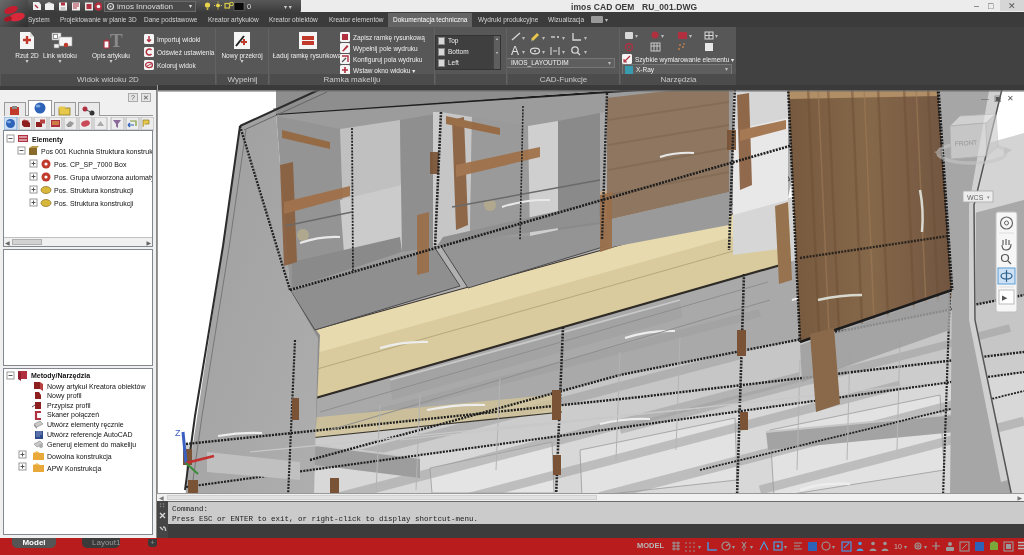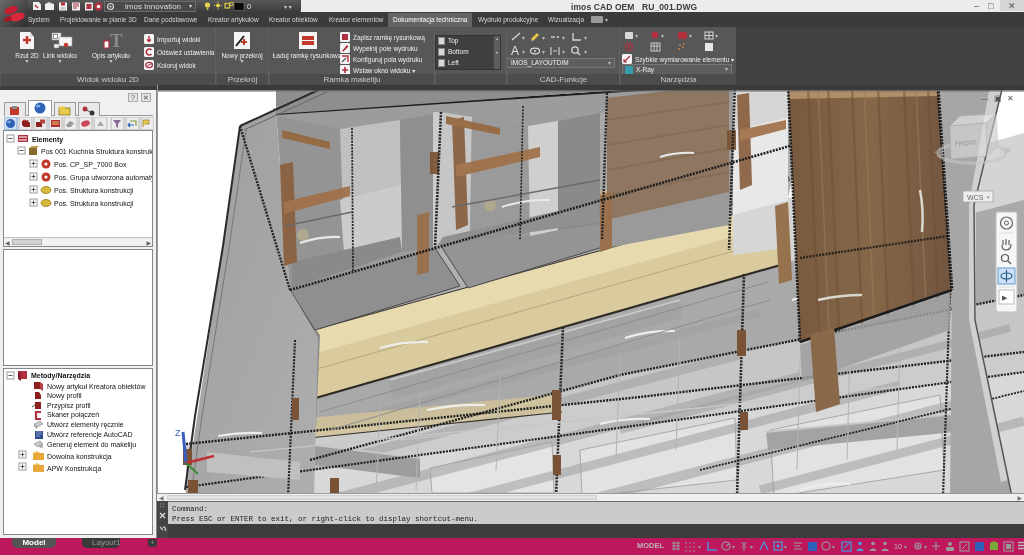--- a/index.html
+++ b/index.html
@@ -27,21 +27,21 @@
 .smallbtn { position:absolute; height:12px; font-size:6.5px; color:#eee; white-space:nowrap; }
 .smallbtn .ic { display:inline-block; width:10px; height:10px; background:#f4f4f4; border-radius:2px; vertical-align:-2px; margin-right:3px; position:relative; }
 
 #lpanel { left:0; top:90px; width:157px; height:448px; background:#f0f0f0; border-right:1px solid #888; }
 .treebox { position:absolute; left:3px; width:150px; background:#fff; border:1px solid #828790; }
 
 #vscroll { left:157px; top:493px; width:867px; height:8px; background:#f0f0f0; border-top:1px solid #999; }
 #cmdgrip { left:157px; top:501px; width:11px; height:37px; background:#454545; }
 #cmdhist { left:168px; top:501px; width:856px; height:23px; background:#cbcbcb; border-top:1px solid #6b6b6b; font-family:"Liberation Mono",monospace; font-size:7.5px; color:#1c1c1c; padding:2px 0 0 4px; line-height:10px; }
 #cmdline { left:168px; top:524px; width:856px; height:14px; background:#fff; border-top:1px solid #a0a0a0; font-family:"Liberation Mono",monospace; font-size:8px; color:#222; line-height:13px; padding-left:6px; }
-#statusbar { left:0; top:538px; width:1024px; height:17px; background:#be185d; }
+#statusbar { left:0; top:538px; width:1024px; height:17px; background:#b91c1c; }
 .mtab { position:absolute; top:0; height:10px; font-size:8px; line-height:10px; padding:0 10px; border-radius:0 0 5px 5px; }
 </style>
 </head>
 <body>
 <div id="app">
 
   <div class="abs" id="titlebar"></div>
   <div class="abs" id="titledark"></div>
   <div class="abs" id="title-text">imos CAD OEM&nbsp;&nbsp;&nbsp;RU_001.DWG</div>
   <div class="abs winbtn" style="left:974px;">–</div>
@@ -69,21 +69,21 @@
       <rect x="40" y="1.5" width="8" height="8" fill="#f0f0f0"></rect>
           <path d="M41,3 L47,3 M41,5 L47,5 M41,7 L45,7" stroke="#b03040" stroke-width="1"></path>
       <rect x="53" y="1.5" width="8" height="8" fill="#e8e8e8"></rect>
           <rect x="54.5" y="3" width="5" height="5" fill="#b03040"></rect>
       <circle cx="66.5" cy="5.5" r="4.2" fill="#b03040"></circle>
           <circle cx="66.5" cy="5.5" r="1.8" fill="#f0f0f0"></circle>
       </g>
     </svg>
   </div>
 
-  <div class="abs" style="left:104px;top:1px;width:92px;height:11px;background:#4a4a4a;border:1px solid #6a6a6a;color:#ddd;font-size:8px;line-height:9px;padding-left:20px;">imos Innovation <span style="float:right;margin-right:3px;font-size:6px;">▾</span></div>
+  <div class="abs" style="left:104px;top:1px;width:92px;height:11px;background:#4a4a4a;border:1px solid #6a6a6a;color:#ddd;font-size:8px;line-height:9px;padding-left:12px;">imos Innovation <span style="float:right;margin-right:3px;font-size:6px;">▾</span></div>
   <svg class="abs" style="left:106px;top:2px;" width="9" height="9">
       <circle cx="4.5" cy="4.5" r="3" fill="none" stroke="#ddd" stroke-width="1.2"></circle>
       <circle cx="4.5" cy="4.5" r="1" fill="#ddd"></circle>
     </svg>
 
   <svg class="abs" style="left:203px;top:1px;" width="95" height="11">
     <circle cx="4.5" cy="4" r="2.6" fill="#e8d44d"></circle>
       <rect x="3.7" y="6.5" width="1.6" height="2.5" fill="#c9b73e"></rect>
     <circle cx="15" cy="4.5" r="2" fill="#e8d44d"></circle>
       <g stroke="#e8d44d" stroke-width="0.9">
@@ -270,21 +270,21 @@
             <rect width="10" height="10" rx="2" fill="#f4f4f4"></rect>
             <path d="M2,8 L8,2 M2,5 L2,8 L5,8" stroke="#b03040" stroke-width="1.2" fill="none"></path>
           </svg></span>Szybkie wymiarowanie elementu <span style="font-size:6px;">▾</span></div>
     <div style="position:absolute;left:622px;top:37px;width:110px;height:11px;background:#5e5e5e;border:1px solid #777;font-size:6.5px;color:#eee;line-height:9px;"><span style="display:inline-block;width:8px;height:8px;background:#3a9ab0;margin:0 3px 0 2px;vertical-align:-1.5px;"></span>X-Ray<span style="float:right;margin-right:3px;font-size:6px;color:#bbb;">▾</span></div>
     <div class="psep" style="left:215px;"></div>
     <div class="psep" style="left:268px;"></div>
     <div class="psep" style="left:434px;"></div>
     <div class="psep" style="left:506px;"></div>
     <div class="psep" style="left:619px;"></div>
     <div class="plabel" style="left:1px;width:214px;">Widok widoku 2D</div>
-    <div class="plabel" style="left:217px;width:51px;">Przekrój</div>
+    <div class="plabel" style="left:217px;width:51px;">Wypełnij</div>
     <div class="plabel" style="left:270px;width:164px;">Ramka makeliju</div>
     <div class="plabel" style="left:436px;width:70px;"></div>
     <div class="plabel" style="left:508px;width:111px;">CAD-Funkcje</div>
     <div class="plabel" style="left:621px;width:115px;">Narzędzia</div>
   </div>
 
   <div class="abs" id="lpanel">
     <div style="position:absolute;right:18px;top:3px;width:10px;height:9px;background:#e4e4e4;border:1px solid #aaa;font-size:7px;color:#555;text-align:center;line-height:8px;">?</div>
     <div style="position:absolute;right:5px;top:3px;width:10px;height:9px;background:#e4e4e4;border:1px solid #aaa;font-size:7px;color:#555;text-align:center;line-height:8px;">✕</div>
 

